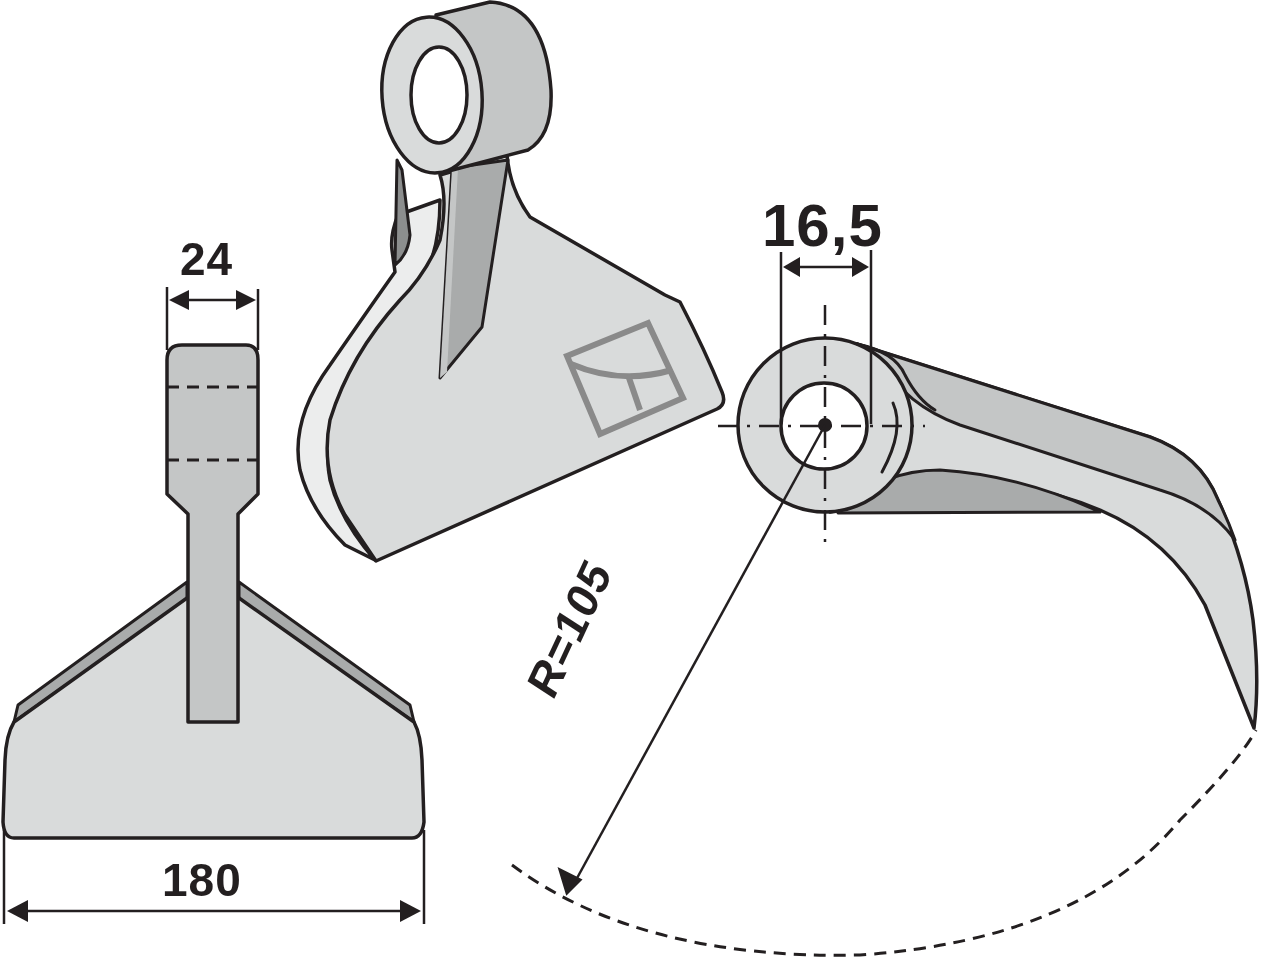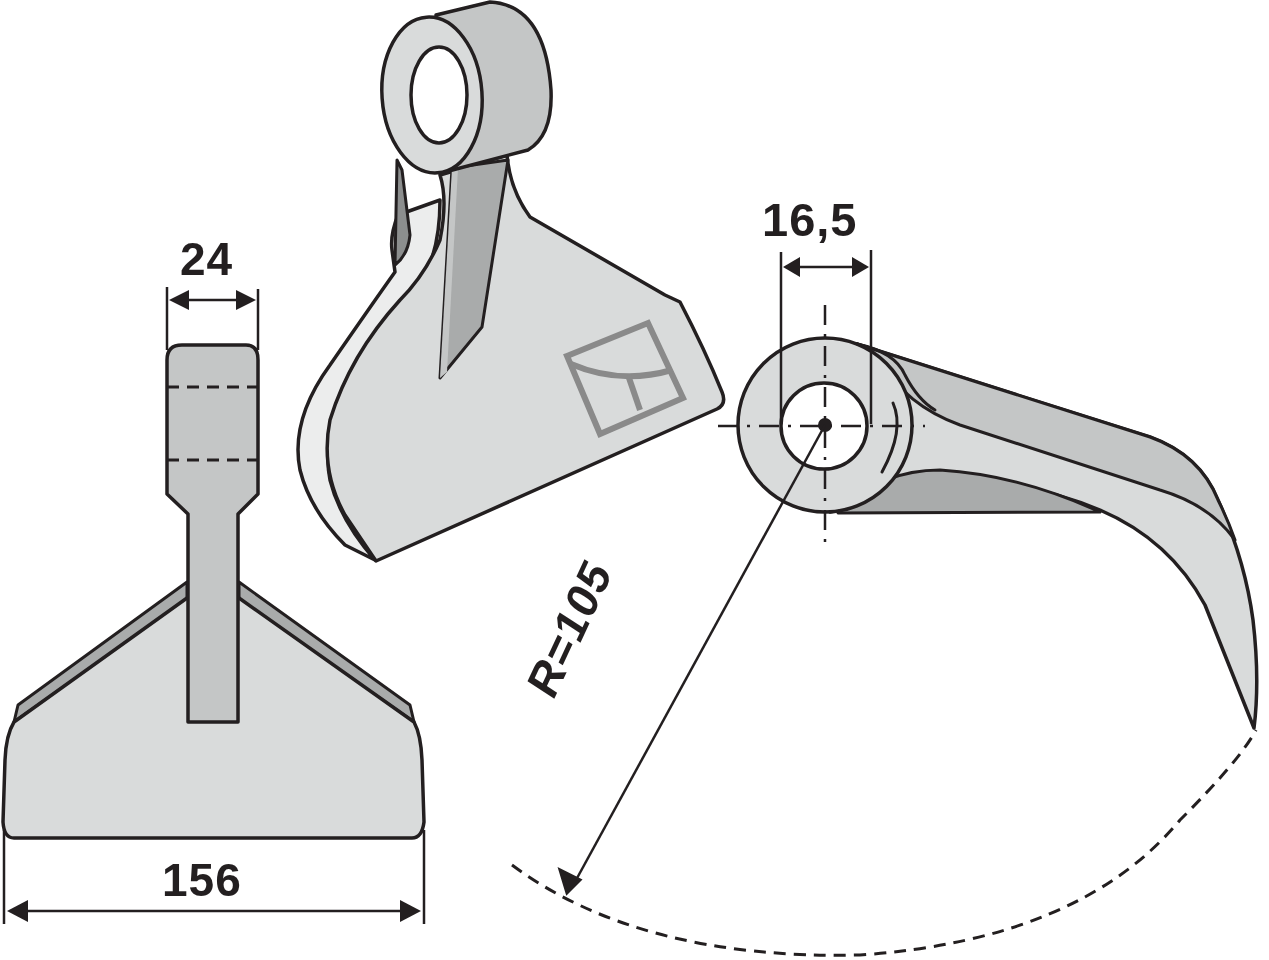--- a/index.html
+++ b/index.html
@@ -8,21 +8,21 @@
     .dim-label {
       position: absolute;
       font-family: "Liberation Sans", "DejaVu Sans", sans-serif;
       font-weight: bold;
       color: #231f20;
       white-space: nowrap;
       line-height: 1;
     }
     #lbl-22 { left: 180px; top: 236px; font-size: 46px; letter-spacing: 1px; }
     #lbl-108 { left: 162px; top: 857px; font-size: 46px; letter-spacing: 1px; }
-    #lbl-165 { left: 762px; top: 196px; font-size: 47px; letter-spacing: 1px; }
+    #lbl-165 { left: 762px; top: 196px; font-size: 60px; letter-spacing: 1px; }
     #lbl-r105 {
       left: 520px; top: 680px; font-size: 46px; letter-spacing: 1px;
       transform-origin: left top;
       transform: rotate(-65deg) skewX(-8deg);
     }
     .stroke { stroke: #231f20; stroke-linejoin: round; stroke-linecap: round; }
   </style>
 </head>
 <body>
 
@@ -105,15 +105,15 @@
 
     <g>
       <line x1="825" y1="425" x2="576" y2="880" stroke="#231f20" stroke-width="2.5"></line>
       <polygon points="567,893 560,870 580,880" fill="#231f20" stroke="#231f20" stroke-width="3"></polygon>
       <path d="M512,865 Q640,960 860,955 Q1080,940 1180,820 Q1240,760 1256,730" fill="none" stroke="#231f20" stroke-width="3" stroke-dasharray="12,8"></path>
     </g>
   </g>
 </svg>
 
 <div id="lbl-22" class="dim-label">24</div>
-<div id="lbl-108" class="dim-label">156</div>
+<div id="lbl-108" class="dim-label">180</div>
 <div id="lbl-165" class="dim-label">16,5</div>
 <div id="lbl-r105" class="dim-label">R=105</div>
 
 </body></html>

